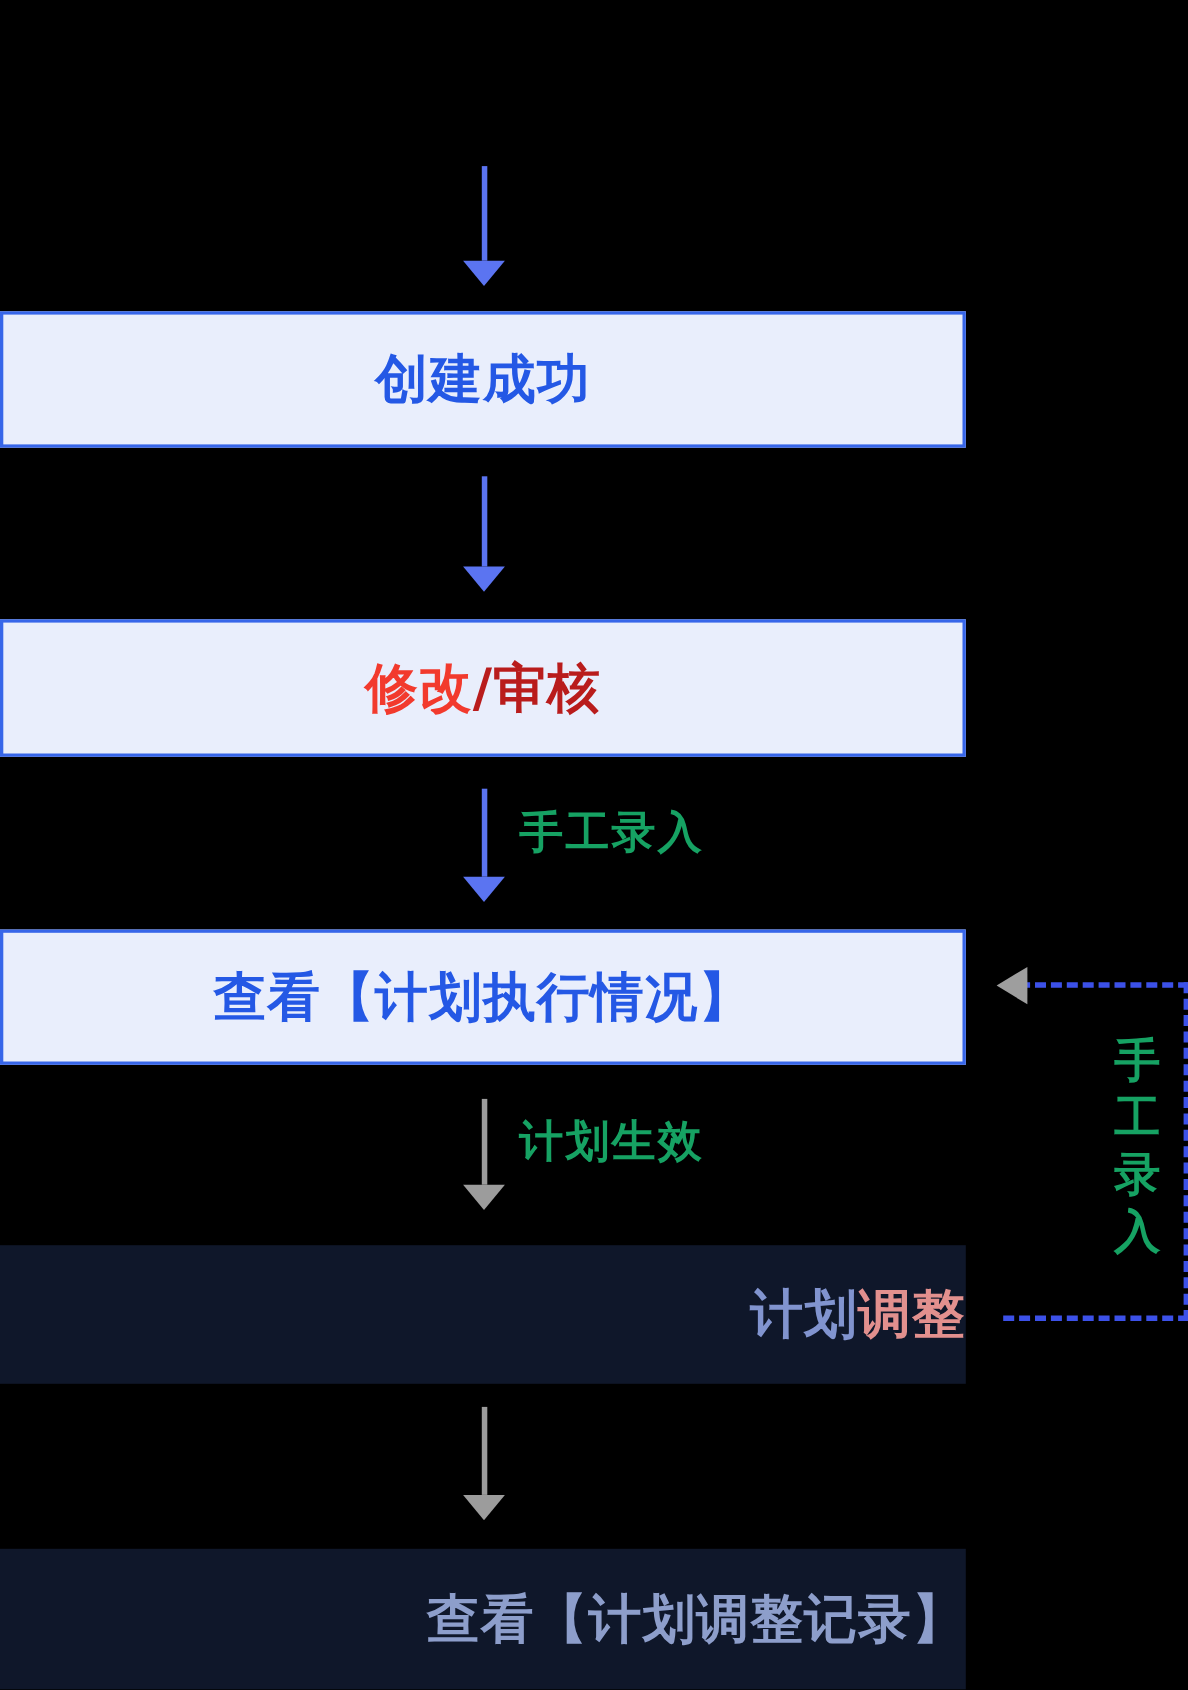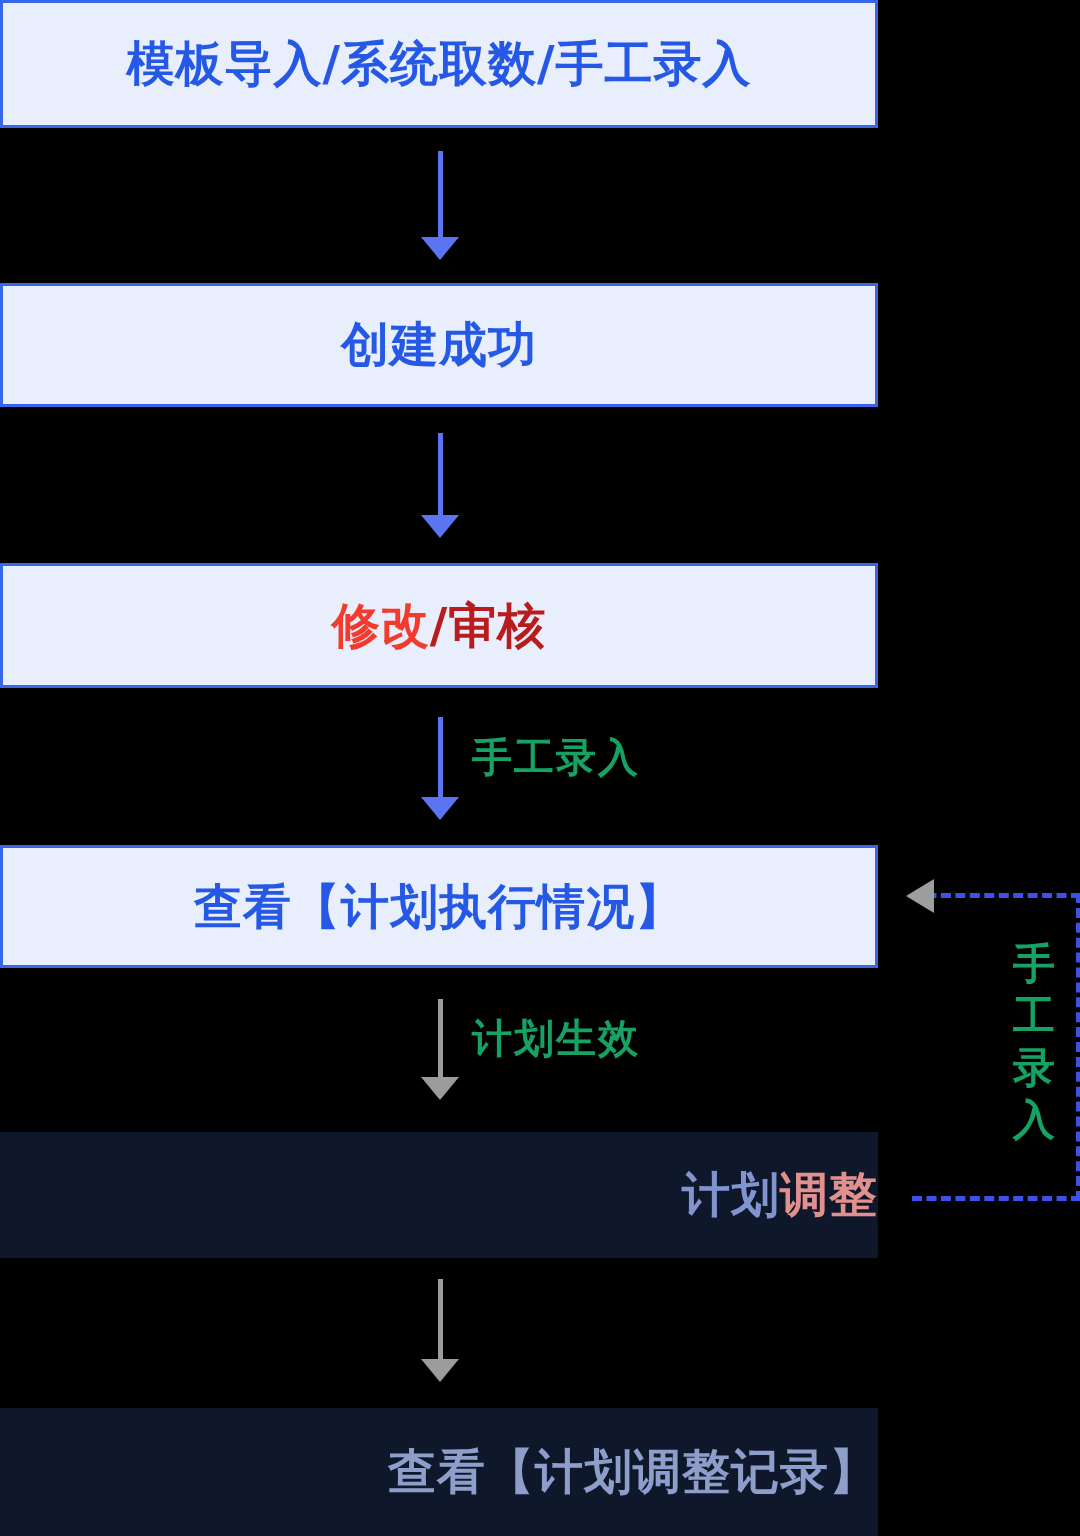--- a/index.html
+++ b/index.html
@@ -112,23 +112,20 @@
     line-height: 52px;
     word-break: break-all;
     text-align: center;
   }
 </style>
 </head>
 <body>
 
 <div class="canvas">
 
-  <div class="node active" style="top:0; height:128px;">
-    <span>模板导入/系统取数/手工录入</span>
-  </div>
 
   <div class="varrow blue" style="left:421px; top:151px;">
     <div class="shaft" style="height:86px;"></div>
     <div class="head"></div>
   </div>
 
   <div class="node active" style="top:283px; height:124px;">
     <span>创建成功</span>
   </div>
 

